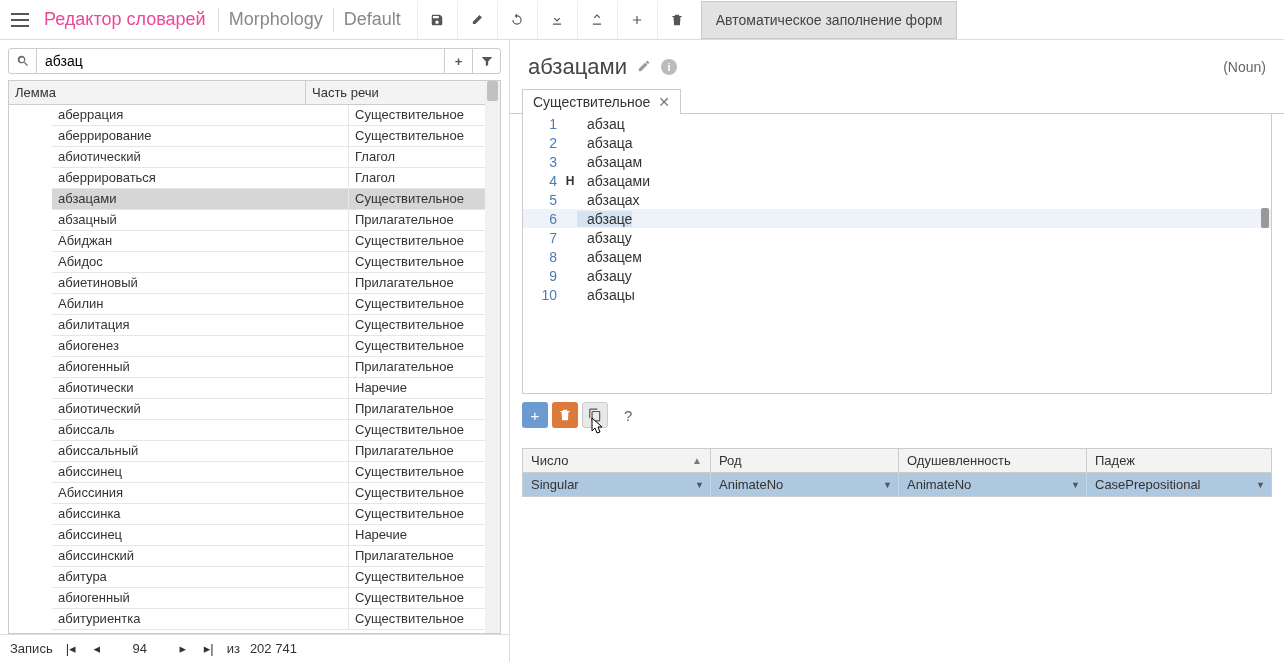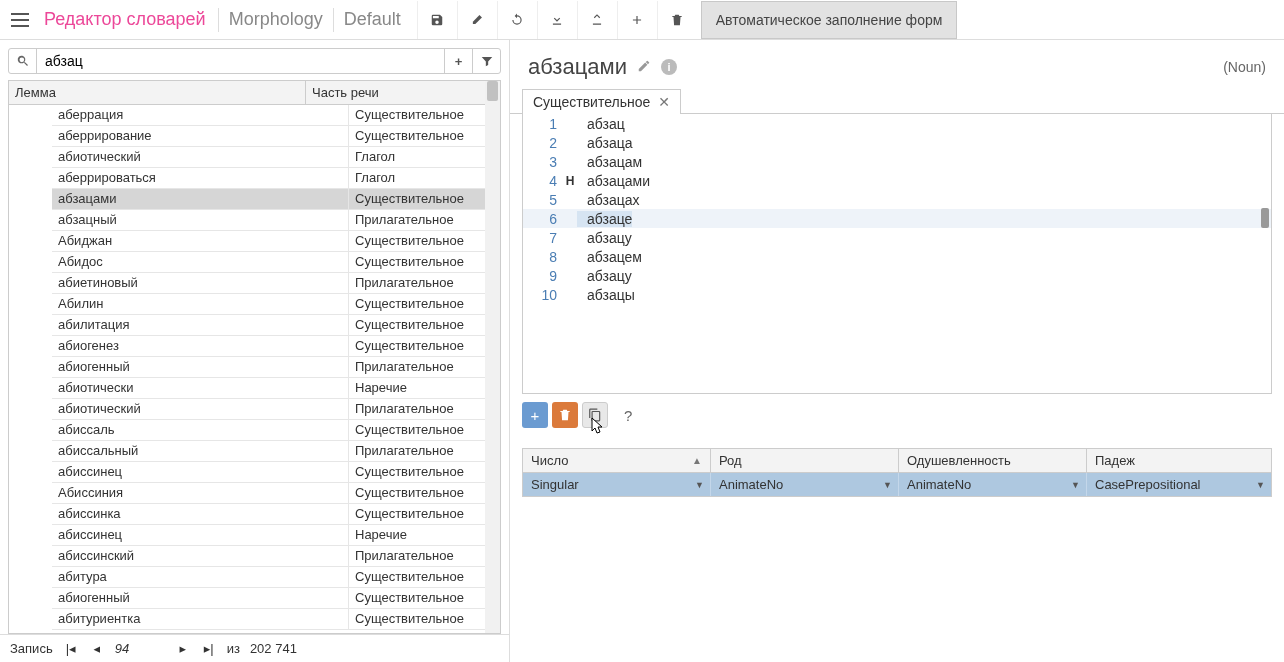--- a/index.html
+++ b/index.html
@@ -60,21 +60,21 @@
 .grid-body { height: 540px; overflow-y:hidden; position:relative;margin-left:43px; }
 .grid-row { display:flex; border-bottom:1px solid #e6e6e6; background:#fff; font-size:13px; height:21px; }
 .grid-row.selected { background:#d6d6d6; }
 .grid-row .c1 { width:297px; padding:2px 6px; border-right:1px solid #e6e6e6; }
 .grid-row .c2 { flex:1; padding:2px 6px; }
 .vscroll { position:absolute; right:0; top:0; bottom:0; width:15px; background:#f1f1f1; }
 .vscroll .thumb { position:absolute; top:0; left:2px; right:2px; height:20px; background:#c1c1c1; border-radius:2px; }
 
 .pager { height:28px; border-top:1px solid #ddd; display:flex; align-items:center; padding:0 10px; font-size:13px; gap:10px; }
 .pager .pg-btn { cursor:pointer; color:#333; width:16px; text-align:center; }
-.pager .pg-num { width:50px; text-align:left;font-style:italic; }
+.pager .pg-num { width:50px; text-align:center; }
 
 .detail-header { padding: 14px 18px 4px; display:flex; align-items:center; gap:10px; }
 .detail-title { font-size:22px; color:#444; }
 .edit-icon, .info-icon { color:#999; cursor:pointer; }
 .info-icon { width:16px;height:16px;border-radius:50%;background:#bbb;color:#fff;display:inline-flex;align-items:center;justify-content:center;font-size:11px;font-weight:bold; }
 .pos-label { margin-left:auto; color:#666; font-size:14px; }
 
 .tabs-row { padding: 4px 12px 0; display:flex; border-bottom:1px solid #ccc; }
 .tab { border:1px solid #ccc; border-bottom:none; background:#fff; padding:4px 10px; font-size:14px; display:flex; align-items:center; gap:8px; position:relative; top:1px; }
 .tab .close { color:#777; cursor:pointer; font-size:14px; }

